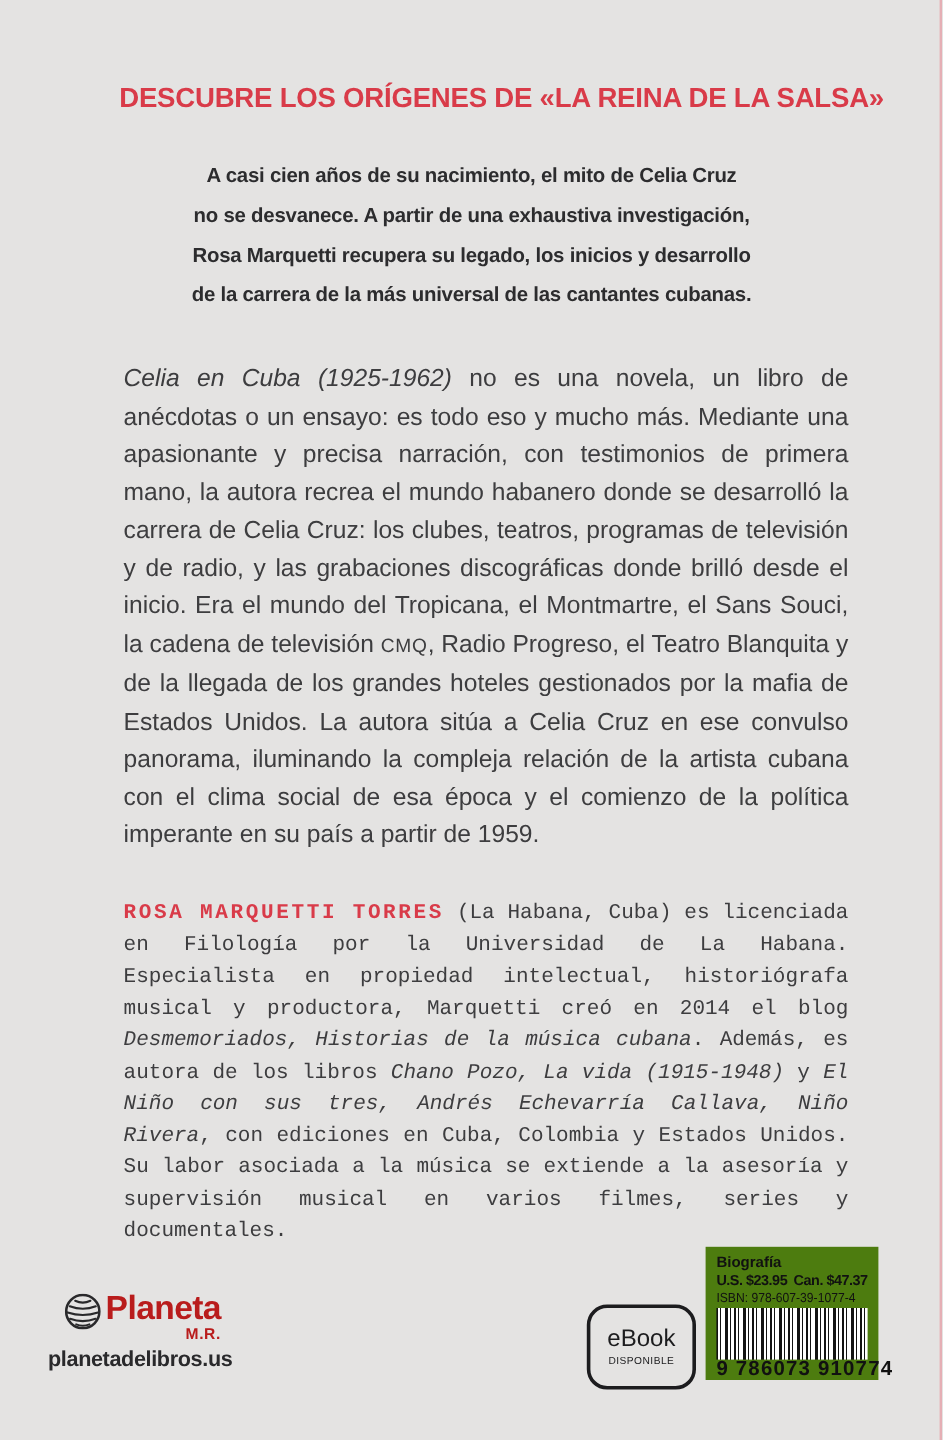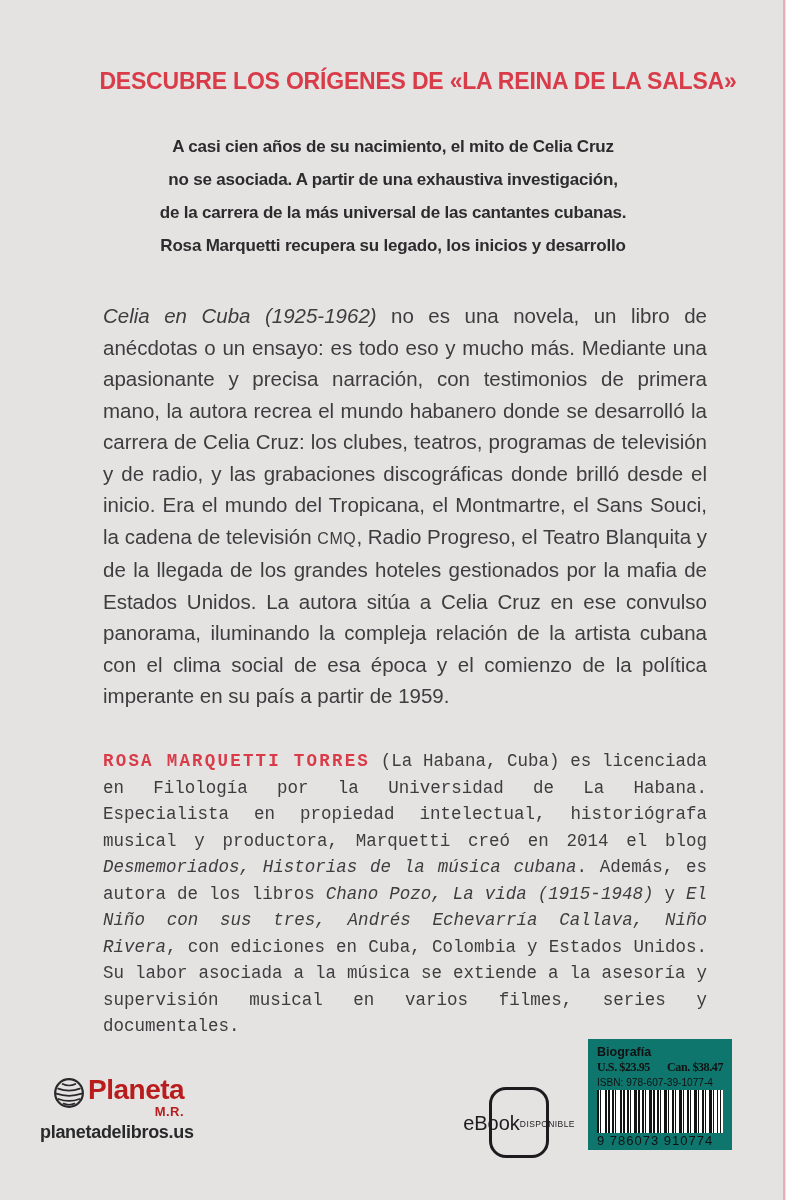--- a/index.html
+++ b/index.html
@@ -42,59 +42,59 @@
   .logo-text-wrap{display:flex;flex-direction:column;margin-left:4px;}
   .logo-text{font-size:28px;font-weight:bold;letter-spacing:-0.5px;line-height:32px;}
   .logo-tm{font-size:13px;font-weight:bold;text-align:right;margin-top:-2px;letter-spacing:0.5px;}
 
   .website{
     position:absolute;left:40px;top:1122px;
     font-size:18px;font-weight:bold;color:#29292b;letter-spacing:-0.3px;
   }
 
   .ebook{
-    position:absolute;left:489px;top:1087px;width:60px;height:71px;
+    position:absolute;left:489px;top:1087px;width:91px;height:71px;
     border:3px solid var(--ink);border-radius:17px;box-sizing:border-box;
-    display:flex;align-items:center;justify-content:center;
+    display:flex;flex-direction:column;align-items:center;justify-content:center;
     color:var(--ink);
   }
   .ebook-t{font-size:20px;line-height:20px;}
   .ebook-s{font-size:8.5px;font-weight:normal;letter-spacing:0.4px;margin-top:3px;}
 
   .barcode-box{
     position:absolute;left:588px;top:1039px;width:144px;height:111px;
-    background:#0f766e;padding:6px 9px 5px;box-sizing:border-box;color:#111;
+    background:#4d7c0f;padding:6px 9px 5px;box-sizing:border-box;color:#111;
   }
   .bc-cat{font-size:12.5px;font-weight:bold;line-height:14px;}
-  .bc-prices{display:flex;justify-content:space-between;font-size:12px;font-weight:bold;margin-top:2px;letter-spacing:-0.4px;line-height:13px;font-family:Liberation Serif, serif;}
+  .bc-prices{display:flex;justify-content:space-between;font-size:12px;font-weight:bold;margin-top:2px;letter-spacing:-0.4px;line-height:13px;}
   .bc-isbn{font-size:11px;margin-top:2px;white-space:nowrap;transform:scaleX(0.92);transform-origin:left;line-height:12px;}
   .bc-bars{
     height:43px;margin-top:2px;
     background:repeating-linear-gradient(90deg,
       #121212 0 1.5px, #ffffff 1.5px 3px,
       #121212 3px 4px, #ffffff 4px 7.5px,
       #121212 7.5px 10px, #ffffff 10px 11px,
       #121212 11px 12.5px, #ffffff 12.5px 15px);
   }
-  .bc-digits{font-size:13px;letter-spacing:1px;margin-top:1px;white-space:nowrap;line-height:13px;}
+  .bc-digits{font-size:17px;letter-spacing:1px;margin-top:1px;white-space:nowrap;line-height:13px;font-weight:bold;}
 
   .edge{position:absolute;right:1px;top:0;width:2.5px;height:1200px;background:var(--edge-pink);}
 </style>
 </head>
 <body>
 
 <div class="cover">
 
   <h1 class="headline">DESCUBRE LOS ORÍGENES DE «LA REINA DE LA SALSA»</h1>
 
   <div class="intro">
     <div>A casi cien años de su nacimiento, el mito de Celia Cruz</div>
-    <div>no se asociada. A partir de una exhaustiva investigación,</div>
+    <div>no se desvanece. A partir de una exhaustiva investigación,</div>
+    <div>Rosa Marquetti recupera su legado, los inicios y desarrollo</div>
     <div>de la carrera de la más universal de las cantantes cubanas.</div>
-    <div>Rosa Marquetti recupera su legado, los inicios y desarrollo</div>
   </div>
 
   <p class="body-par synopsis"><span class="seg seg-italic">Celia en Cuba (1925-1962)</span><span class="seg seg-normal"> no es una novela, un libro de anécdotas o un ensayo: es todo eso y mucho más. Mediante una apasionante y precisa narración, con testimonios de primera mano, la autora recrea el mundo habanero donde se desarrolló la carrera de Celia Cruz: los clubes, teatros, programas de televisión y de radio, y las grabaciones discográficas donde brilló desde el inicio. Era el mundo del Tropicana, el Montmartre, el Sans Souci, la cadena de televisión </span><span class="seg seg-smallcaps">CMQ</span><span class="seg seg-normal">, Radio Progreso, el Teatro Blanquita y de la llegada de los grandes hoteles gestionados por la mafia de Estados Unidos. La autora sitúa a Celia Cruz en ese convulso panorama, iluminando la compleja relación de la artista cubana con el clima social de esa época y el comienzo de la política imperante en su país a partir de 1959.</span></p>
 
   <p class="body-par bio"><span class="seg seg-red-caps">ROSA MARQUETTI TORRES</span><span class="seg seg-normal"> (La Habana, Cuba) es licenciada en Filología por la Universidad de La Habana. Especialista en propiedad intelectual, historiógrafa musical y productora, Marquetti creó en 2014 el blog </span><span class="seg seg-italic">Desmemoriados, Historias de la música cubana</span><span class="seg seg-normal">. Además, es autora de los libros </span><span class="seg seg-italic">Chano Pozo, La vida (1915-1948)</span><span class="seg seg-normal"> y </span><span class="seg seg-italic">El Niño con sus tres, Andrés Echevarría Callava, Niño Rivera</span><span class="seg seg-normal">, con ediciones en Cuba, Colombia y Estados Unidos. Su labor asociada a la música se extiende a la asesoría y supervisión musical en varios filmes, series y documentales.</span></p>
 
   <div class="logo">
     <svg viewBox="0 0 26 26" aria-hidden="true">
       <circle cx="13" cy="13" r="12" fill="none" stroke="#29292b" stroke-width="1.9"></circle>
       <path d="M7.5,5.2 Q13,7.8 18.5,5.2" fill="none" stroke="#29292b" stroke-width="1.5" stroke-linecap="round"></path>
@@ -113,21 +113,21 @@
 
   <div class="ebook">
     <span class="ebook-t">eBook</span>
     <span class="ebook-s">DISPONIBLE</span>
   </div>
 
   <div class="barcode-box">
     <div class="bc-cat">Biografía</div>
     <div class="bc-prices">
       <span>U.S. $23.95</span>
-      <span>Can. $38.47</span>
+      <span>Can. $47.37</span>
     </div>
     <div class="bc-isbn">ISBN: 978-607-39-1077-4</div>
     <div class="bc-bars"></div>
     <div class="bc-digits">9 786073 910774</div>
   </div>
 
   <div class="edge"></div>
 
 </div>
 

